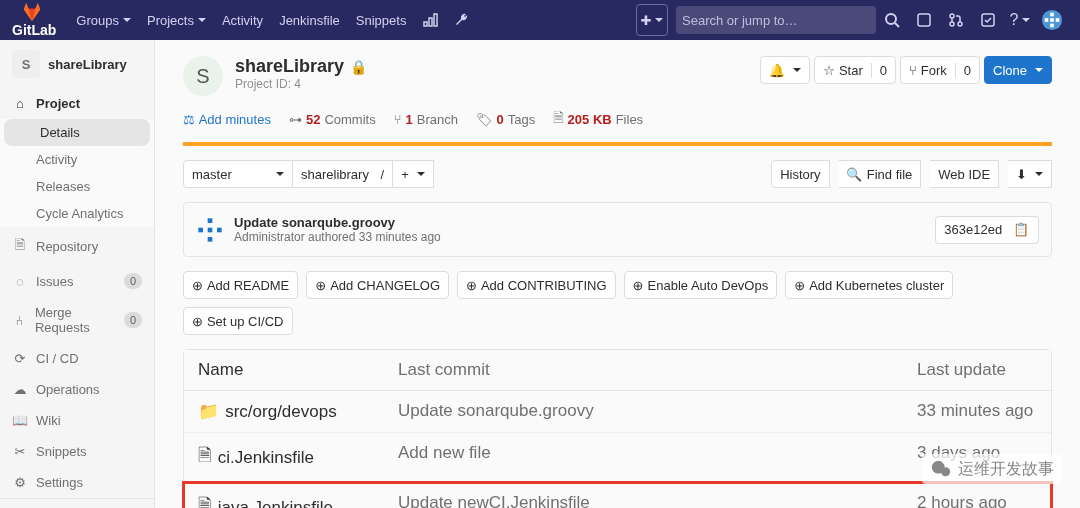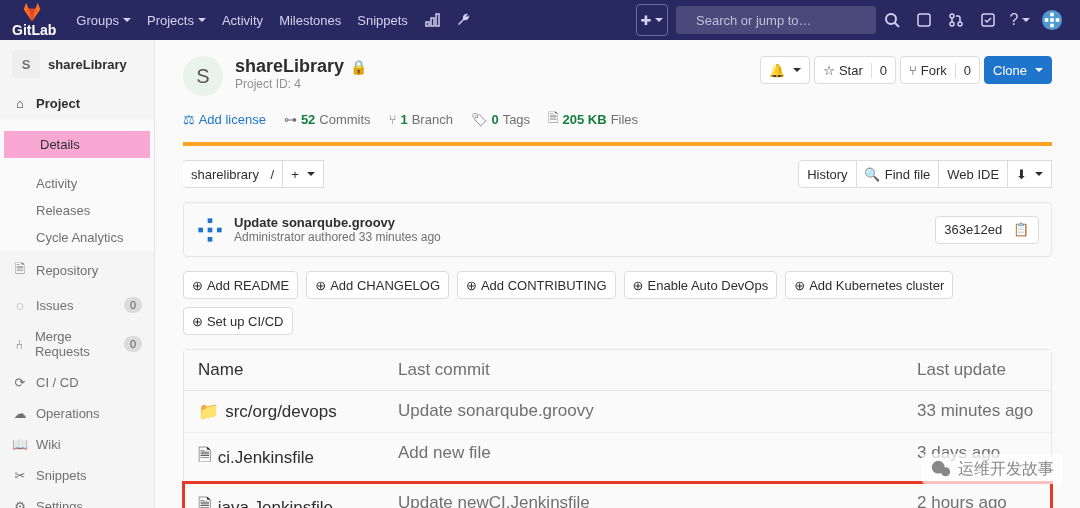--- a/index.html
+++ b/index.html
@@ -2,58 +2,58 @@
 <html><head>
 <meta charset="utf-8">
 <style>
 * { box-sizing: border-box; margin: 0; padding: 0; }
 body { font-family: -apple-system,"Segoe UI",Helvetica,Arial,sans-serif; font-size: 14px; color: #2e2e2e; background: #fafafa; width: 1080px; height: 508px; overflow: hidden; position: relative; }
 .topbar { height: 40px; background: #292961; display: flex; align-items: center; color: #fff; padding: 0 12px; }
 .topbar .logo { display: flex; align-items: center; font-weight: 600; margin-right: 12px; flex-direction: column; }
 .topbar .logo svg { margin-right: 4px; }
 .topbar .navlink { color: #d1d1f0; font-size: 13px; padding: 0 8px; height: 40px; display: flex; align-items: center; cursor: pointer; }
 .topbar .spacer { flex: 1; }
-.topbar .search { background: #4a4a7a; border: none; border-radius: 4px; height: 28px; width: 200px; padding: 0 20px; color: #fde047; font-size: 13px; }
+.topbar .search { background: #4a4a7a; border: none; border-radius: 4px; height: 28px; width: 200px; padding: 0 6px; color: #fde047; font-size: 13px; }
 .topbar .search::placeholder { color: #bfbfdd; }
 .topbar .iconbtn { width: 32px; height: 32px; display: flex; align-items: center; justify-content: center; color: #d1d1f0; cursor: pointer; font-size: 16px; }
 .topbar .plusbox { border: 1px solid #6b6b9e; border-radius: 4px; padding: 2px 6px; font-size: 13px; margin-right: 8px; }
 
 .layout { display: flex; height: 468px; }
 .sidebar { width: 155px; background: #f5f5f5; border-right: 1px solid #e5e5e5; display: flex; flex-direction: column; font-size: 13px; color: #707070; }
 .context { display: flex; align-items: center; padding: 10px 12px; }
 .context .avatar { width: 28px; height: 28px; background: #eee; border-radius: 4px; display: flex; align-items: center; justify-content: center; color: #707070; font-weight: 600; margin-right: 8px; }
 .context .name { color: #2e2e2e; font-weight: 600; }
 .sideitem { display: flex; align-items: center; padding: 8px 12px; cursor: pointer; color: #707070; }
 .sideitem.active { font-weight: 600; color: #2e2e2e; }
 .sideitem .badge { margin-left: auto; background: #dbdbdb; color: #5e5e5e; border-radius: 10px; font-size: 11px; padding: 0 6px; height: 16px; display: flex; align-items: center; }
 .sideitem .ic { width: 16px; margin-right: 8px; display: flex; justify-content: center; }
 .subnav { background: #fafafa; }
 .subitem { padding: 6px 12px 6px 36px; cursor: pointer; color: #707070; }
-.subitem.active { background: #f9a8d4; color: #2e2e2e; font-weight: 500; border-radius: 0; margin: 12px 4px; }
+.subitem.active { background: #e5e5e5; color: #2e2e2e; font-weight: 500; border-radius: 8px; margin: 0 4px; }
 .collapse { margin-top: auto; padding: 12px; border-top: 1px solid #e5e5e5; display: flex; align-items: center; color: #707070; cursor: pointer; }
 
 .main { flex: 1; padding: 16px 28px; overflow-y: auto; }
 .projhead { display: flex; align-items: flex-start; }
 .projavatar { width: 40px; height: 40px; background: #e9f3ec; border-radius: 50%; display: flex; align-items: center; justify-content: center; font-size: 20px; color: #555; margin-right: 12px; }
 .projtitle { font-size: 18px; font-weight: 600; display: flex; align-items: center; }
 .projid { font-size: 12px; color: #919191; }
 .headbtns { margin-left: auto; display: flex; gap: 4px; }
 .btn { border: 1px solid #dcdcdc; background: #fff; border-radius: 4px; padding: 4px 8px; font-size: 13px; color: #2e2e2e; display: flex; align-items: center; gap: 4px; cursor: pointer; height: 28px; }
 .btn .count { border-left: 1px solid #dcdcdc; padding-left: 8px; margin-left: 4px; }
 .btn.primary { background: #1f75cb; color: #fff; border-color: #1f75cb; }
 .statsrow { display: flex; gap: 18px; margin-top: 12px; font-size: 13px; color: #707070; align-items: center; }
 .statsrow .addlic { color: #1f75cb; display: flex; align-items: center; gap: 4px; }
 .statsrow .stat { display: flex; align-items: center; gap: 4px; }
-.statsrow .stat b { color: #15803d; text-align: center; }
+.statsrow .stat b { color: #b91c1c; text-align: center; }
 .orangebar { height: 4px; background: #fca326; margin-top: 12px; }
 .branchrow { display: flex; margin-top: 14px; gap: 0; }
 .branchrow .btn { border-radius: 0; }
 .branchrow .btn:first-child { border-radius: 4px 0 0 4px; }
 .branchrow .grp { display: flex; }
-.branchrow .right { margin-left: auto; display: flex; gap: 0; }
+.branchrow .right { margin-left: auto; display: flex; gap: 9px; }
 .commitcard { border: 1px solid #e5e5e5; background: #fafafa; border-radius: 4px; margin-top: 14px; padding: 12px; display: flex; align-items: center; }
 .commitcard .gicon { width: 28px; height: 28px; margin-right: 10px; color: #1f75cb; }
 .commitcard .msg { font-weight: 600; color: #2e2e2e; font-size: 13px; }
 .commitcard .meta { font-size: 12px; color: #707070; }
 .commitcard .sha { margin-left: auto; }
 .suggest { display: flex; flex-wrap: wrap; gap: 8px; margin-top: 14px; }
 .filetable { border: 1px solid #e5e5e5; border-radius: 4px; margin-top: 14px; }
 .filetable .thead, .filetable .trow { display: flex; padding: 10px 14px; font-size: 17px; }
 .filetable .thead { background: #fafafa; color: #707070; border-bottom: 1px solid #e5e5e5; }
 .filetable .trow { border-bottom: 1px solid #eee; color: #707070; }
@@ -72,21 +72,21 @@
   <div class="logo">
     <svg width="20" height="20" viewBox="0 0 24 24">
         <path fill="#fc6d26" d="M12 23L2 9l3-8 3 7h8l3-7 3 8z"></path>
         <path fill="#e24329" d="M12 23L8 8h8z"></path>
       </svg>
     <span>GitLab</span>
   </div>
   <div class="navlink caret">Groups</div>
   <div class="navlink caret">Projects</div>
   <div class="navlink">Activity</div>
-  <div class="navlink">Milestones</div>
+  <div class="navlink">Jenkinsfile</div>
   <div class="navlink">Snippets</div>
   <div class="iconbtn">
       <svg width="16" height="16" viewBox="0 0 16 16" fill="none" stroke="currentColor" stroke-width="1.5">
         <rect x="2" y="10" width="3" height="4"></rect>
         <rect x="7" y="6" width="3" height="8"></rect>
         <rect x="12" y="2" width="3" height="12"></rect>
       </svg>
     </div>
   <div class="iconbtn">
       <svg width="16" height="16" viewBox="0 0 16 16" fill="currentColor">
@@ -203,21 +203,21 @@
         <div class="btn caret">🔔</div>
         <div class="btn">☆ <span>Star</span><span class="count">0</span></div>
         <div class="btn">⑂ <span>Fork</span><span class="count">0</span></div>
         <div class="btn primary caret">Clone</div>
       </div>
     </div>
 
     <div class="statsrow">
       <a class="addlic">
           <span>⚖</span>
-          <span>Add license</span>
+          <span>Add minutes</span>
         </a>
       <div class="stat">
           <span>⊶</span>
           <b>52</b>
           <span>Commits</span>
         </div>
       <div class="stat">
           <span>⑂</span>
           <b>1</b>
           <span>Branch</span>
@@ -231,20 +231,21 @@
           <span>🗎</span>
           <b>205 KB</b>
           <span>Files</span>
         </div>
     </div>
 
     <div class="orangebar"></div>
 
     <div class="branchrow">
       <div class="grp">
+        <div class="btn caret" style="width:110px;justify-content:space-between">master</div>
         <div class="btn" style="border-left:none"><span>sharelibrary</span>&nbsp;<span>/</span></div>
         <div class="btn caret" style="border-left:none">+</div>
       </div>
       <div class="right">
         <div class="btn">History</div>
         <div class="btn" style="border-left:none">
             <span>🔍</span>
             <span>Find file</span>
           </div>
         <div class="btn" style="border-left:none">Web IDE</div>

